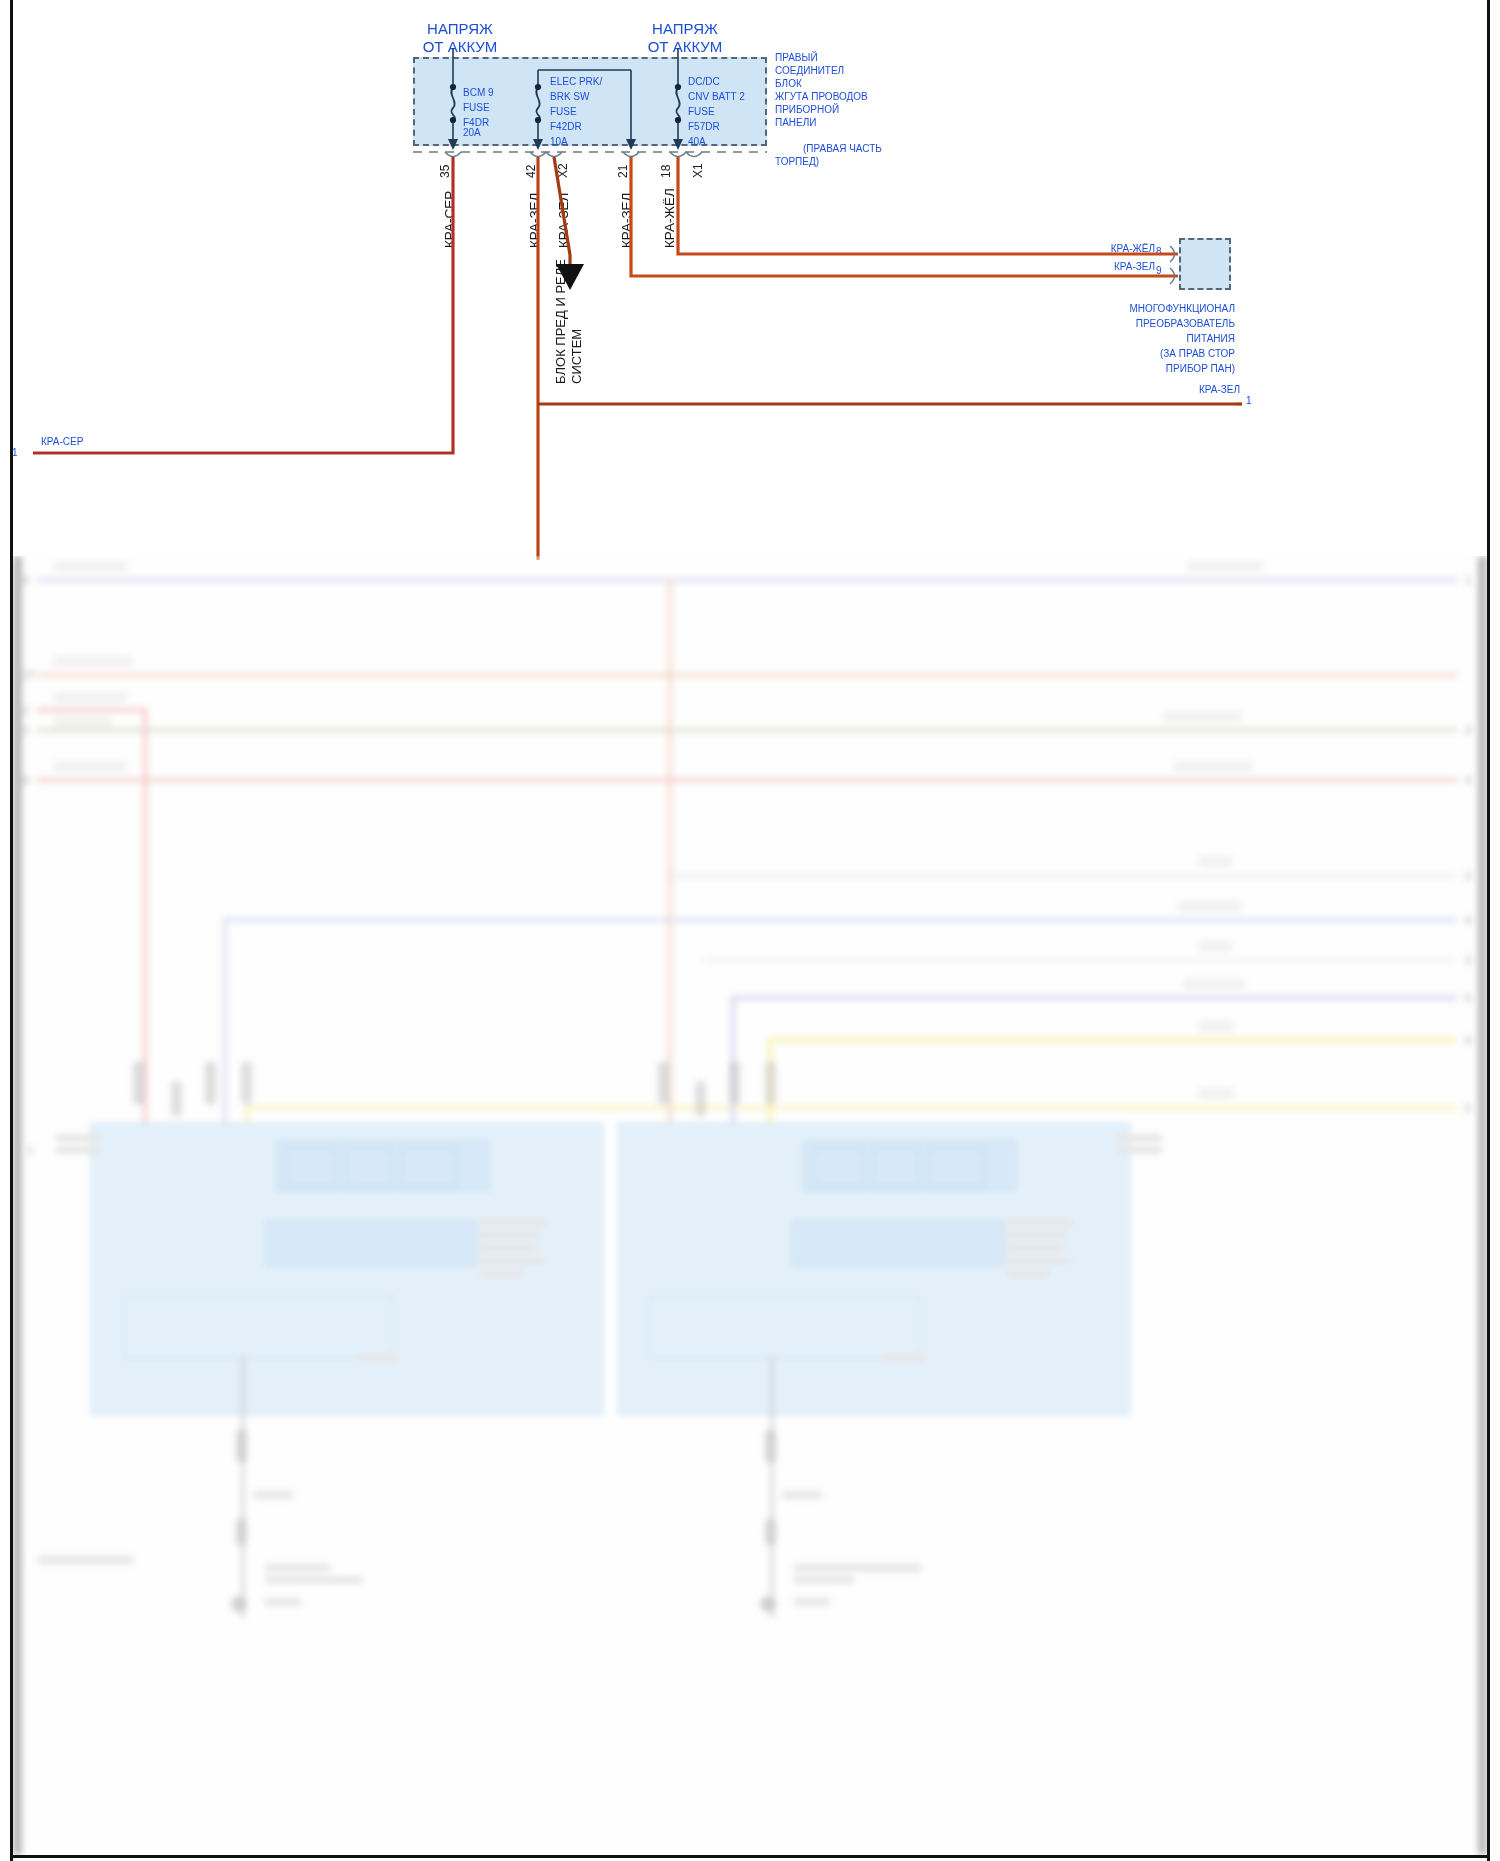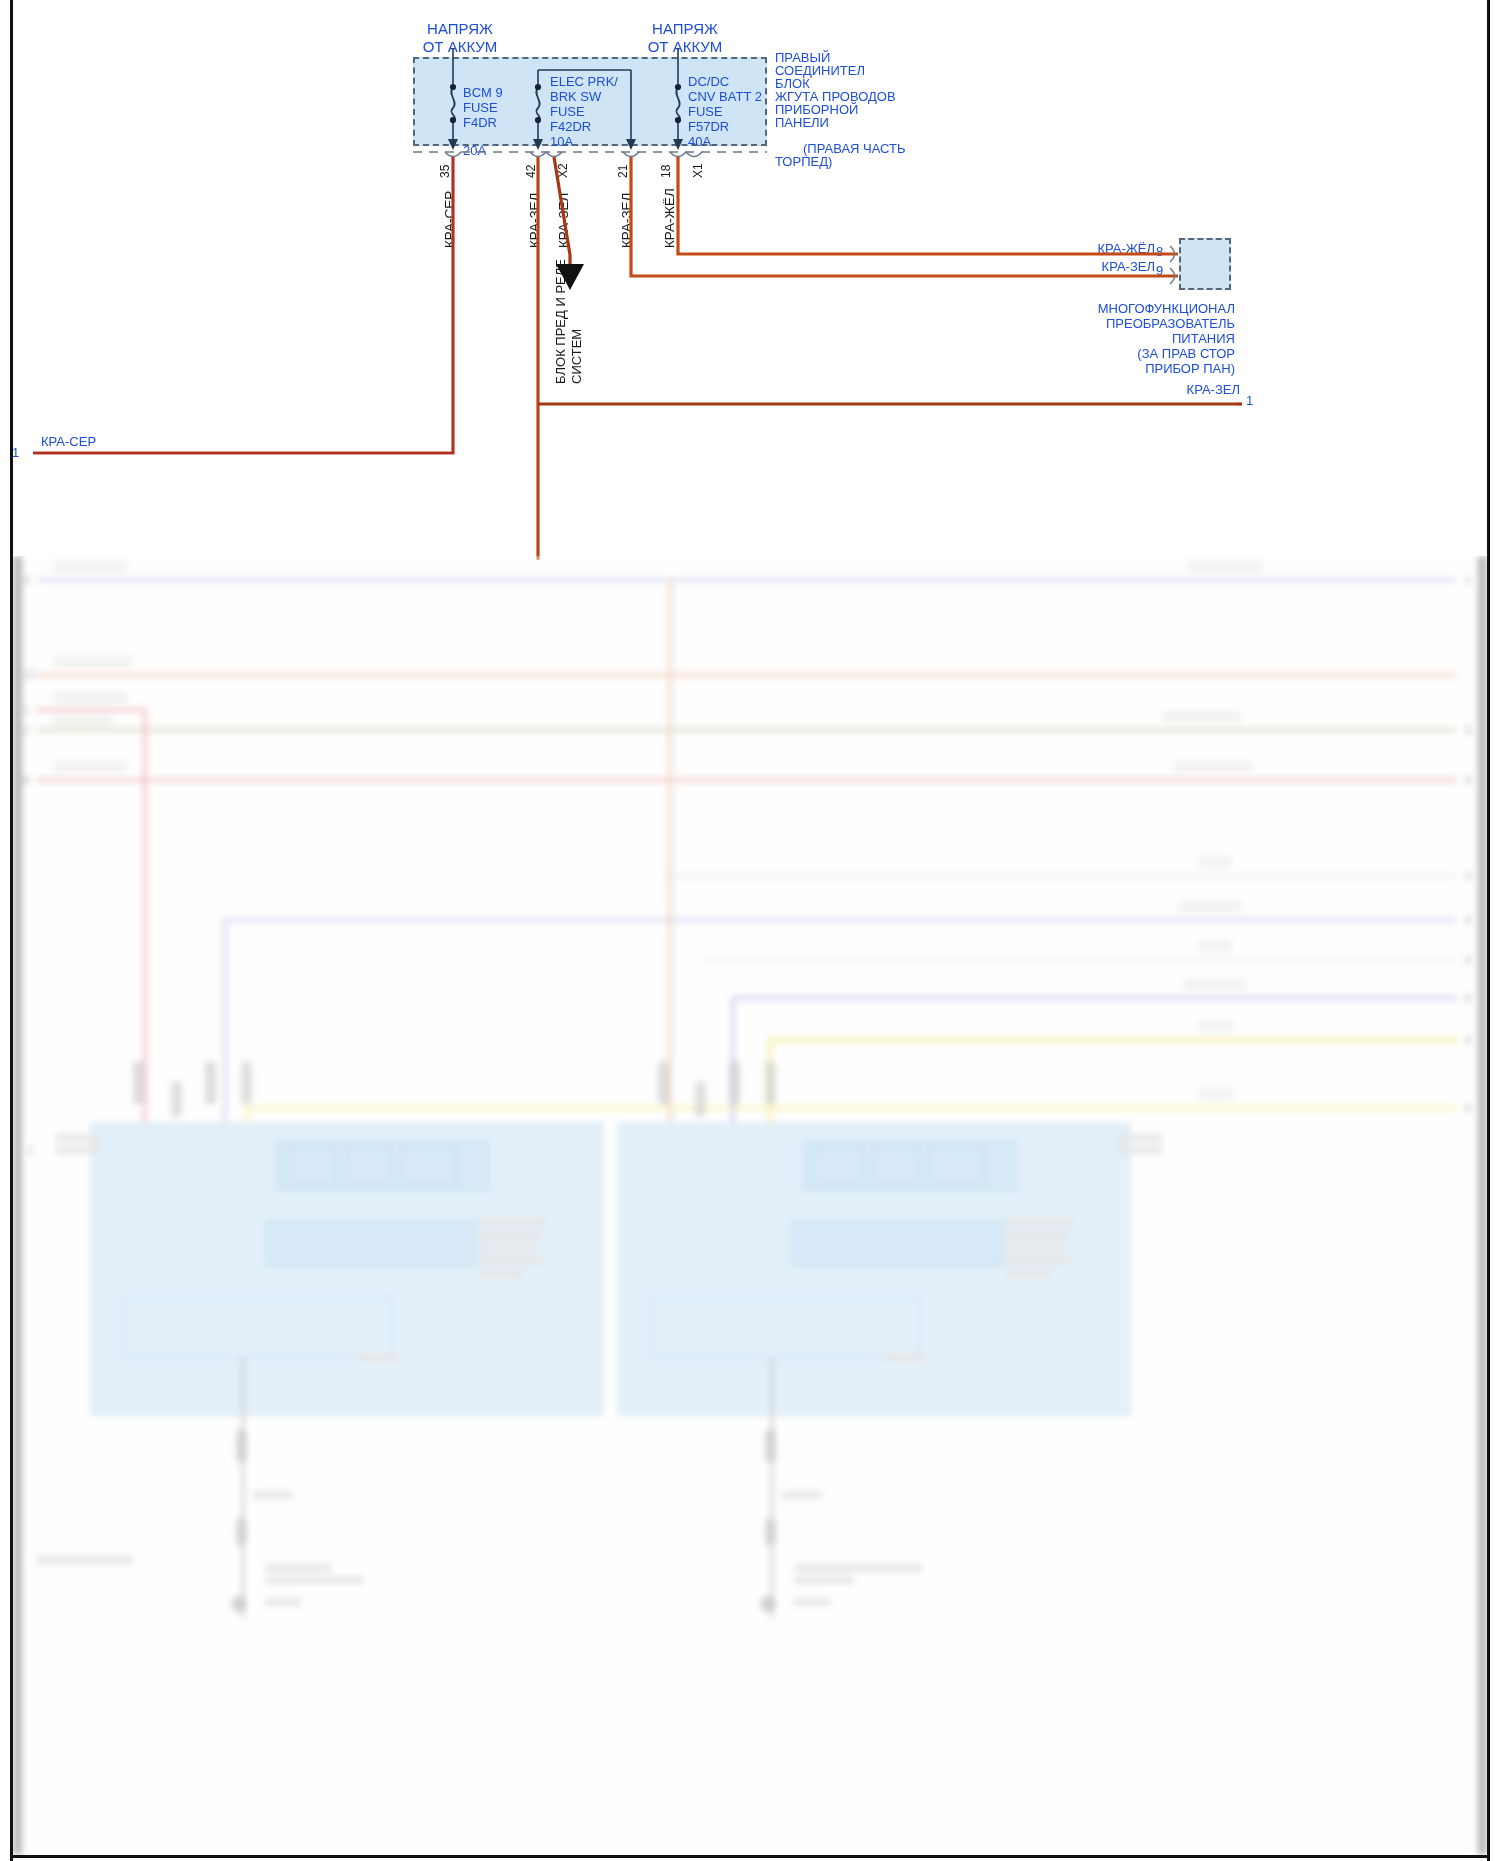--- a/index.html
+++ b/index.html
@@ -7,21 +7,21 @@
   #page{position:relative;width:1500px;height:1861px;background:#ffffff;overflow:hidden;}
 
   
   .frame-l,.frame-r,.frame-b{position:absolute;background:#111;}
   .frame-l{left:10px;top:0;width:3px;height:1861px;}
   .frame-r{left:1487px;top:0;width:3px;height:1861px;}
   .frame-b{left:10px;top:1855px;width:1480px;height:3px;}
 
   
   .t{position:absolute;white-space:pre;color:#1d4ed8;font-size:15px;line-height:17px;}
-  .t.sm{font-size:13px;}
+  .t.sm{font-size:10px;}
   .t.c{text-align:center;}
   .t.r{text-align:right;}
   .vt{position:absolute;white-space:pre;color:#1a1a1a;font-size:13.5px;
       transform-origin:0 0;transform:rotate(-90deg);}
 
   
   .fuseblock{position:absolute;background:#cfe4f5;border:2.5px dashed #55657a;box-sizing:border-box;}
 
   
   .compbox{position:absolute;background:#cfe4f5;border:2.5px dashed #55657a;box-sizing:border-box;}
@@ -59,21 +59,21 @@
   <div class="t c" style="left:400px;top:38px;width:120px;">ОТ АККУМ</div>
 
   <div class="t c" style="left:625px;top:20px;width:120px;">НАПРЯЖ</div>
   <div class="t c" style="left:625px;top:38px;width:120px;">ОТ АККУМ</div>
 
   <div class="fuseblock" style="left:413px;top:57px;width:354px;height:89px;"></div>
 
   <div class="t sm" style="left:463px;top:84px;">BCM 9</div>
   <div class="t sm" style="left:463px;top:99px;">FUSE</div>
   <div class="t sm" style="left:463px;top:114px;">F4DR</div>
-  <div class="t sm" style="left:463px;top:142px;">20A</div>
+  <div class="t sm" style="left:463px;top:124px;">20A</div>
 
   <div class="t sm" style="left:550px;top:73px;">ELEC PRK/</div>
   <div class="t sm" style="left:550px;top:88px;">BRK SW</div>
   <div class="t sm" style="left:550px;top:103px;">FUSE</div>
   <div class="t sm" style="left:550px;top:118px;">F42DR</div>
   <div class="t sm" style="left:550px;top:133px;">10A</div>
 
   <div class="t sm" style="left:688px;top:73px;">DC/DC</div>
   <div class="t sm" style="left:688px;top:88px;">CNV BATT 2</div>
   <div class="t sm" style="left:688px;top:103px;">FUSE</div>

